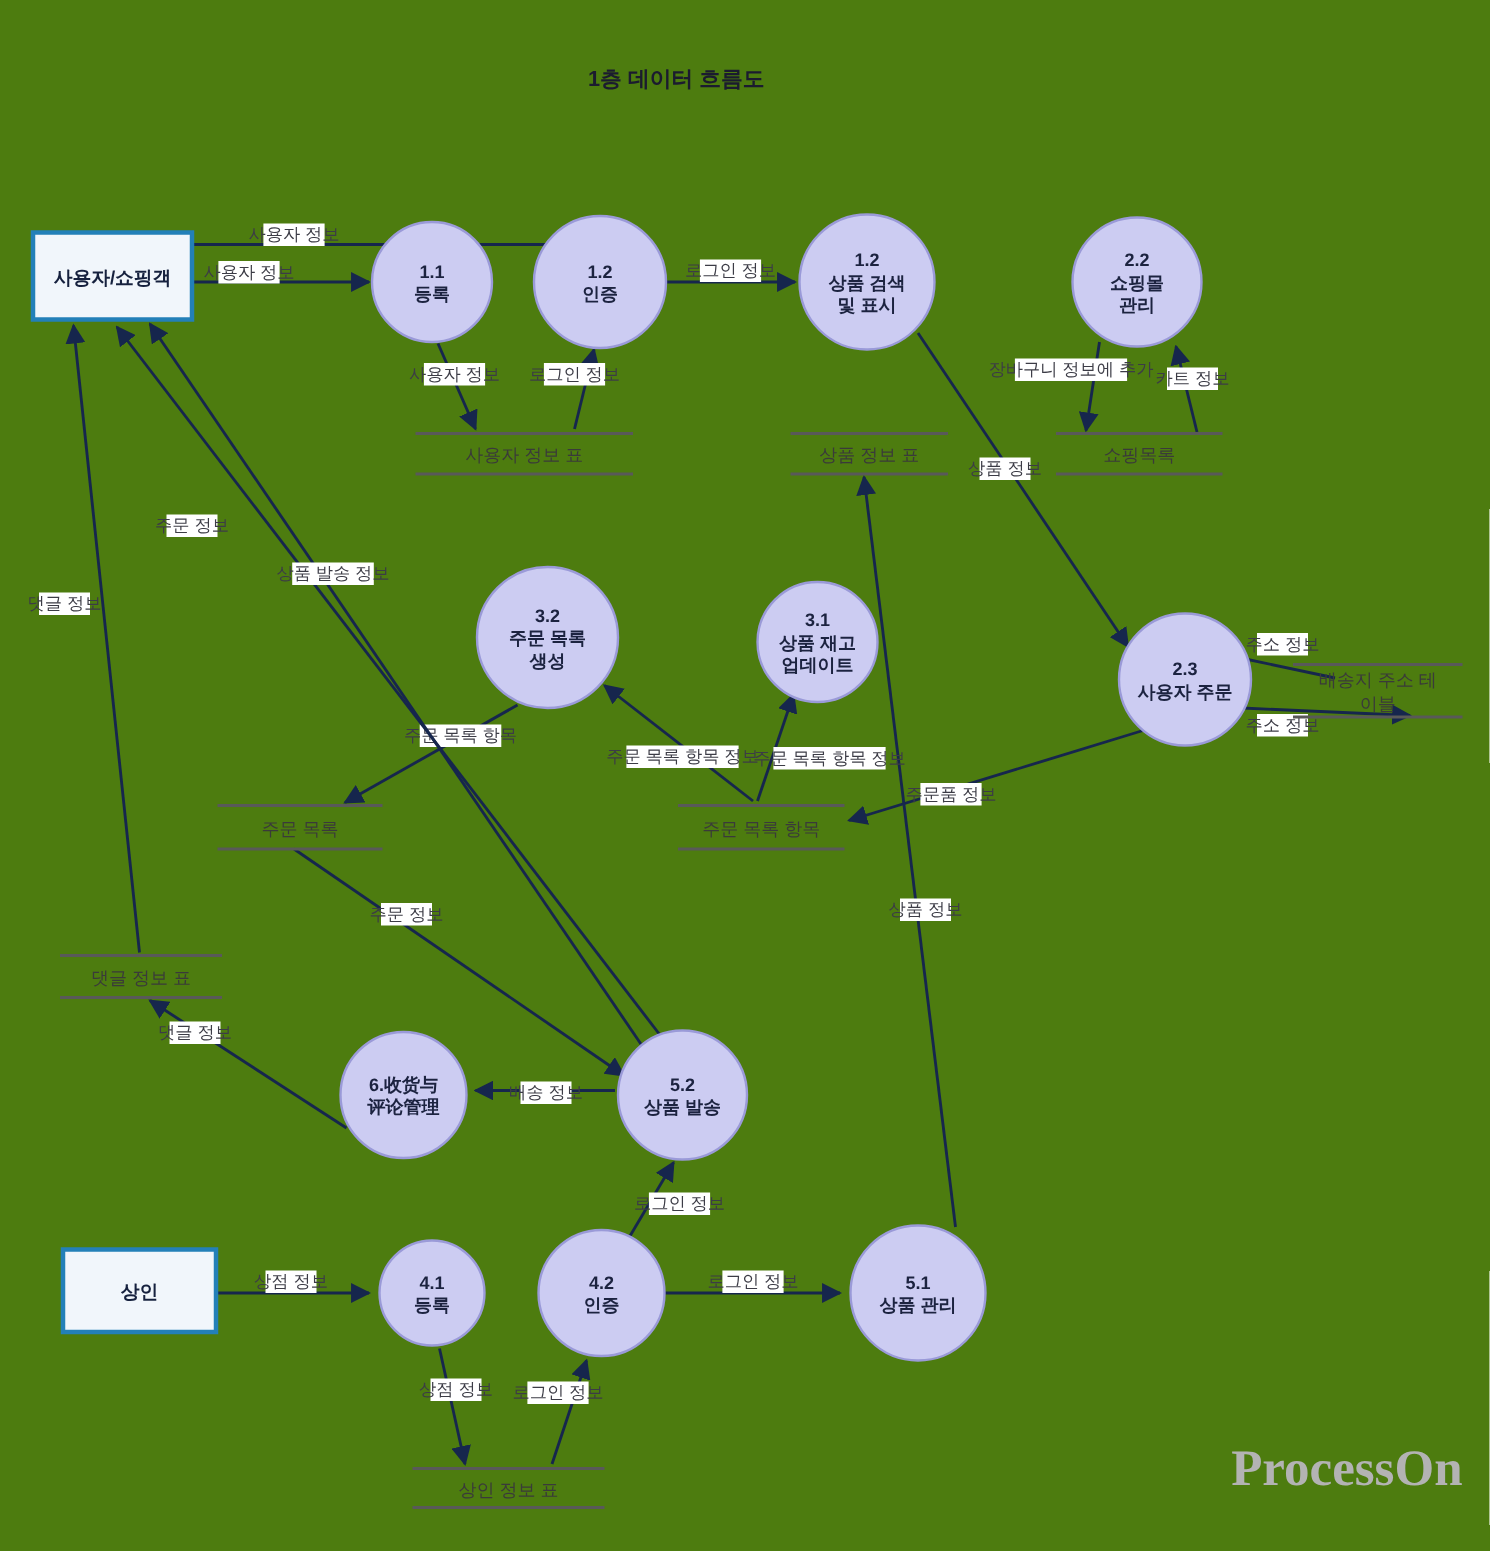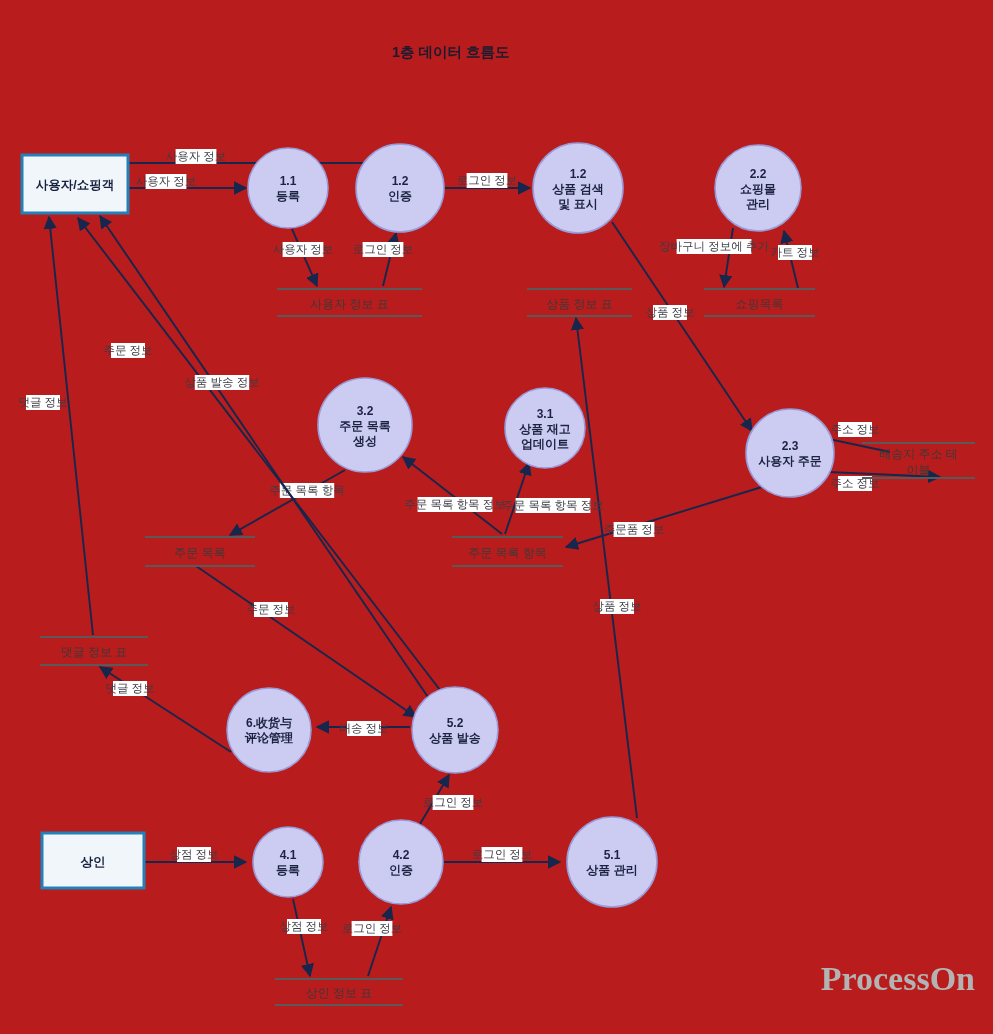--- a/index.html
+++ b/index.html
@@ -7,21 +7,21 @@
     padding: 0;
     background: #ffffff;
   }
   body {
     font-family: "Liberation Sans", "DejaVu Sans", sans-serif;
   }
   #canvas {
     position: relative;
     width: 993px;
     height: 1034px;
-    background: #b91c1c;
+    background: #4d7c0f;
     overflow: hidden;
     text-align: right;
   }
   #diagram-svg {
     position: absolute;
     left: 0;
     top: 0;
     width: 993px;
     height: 1034px;
   }

